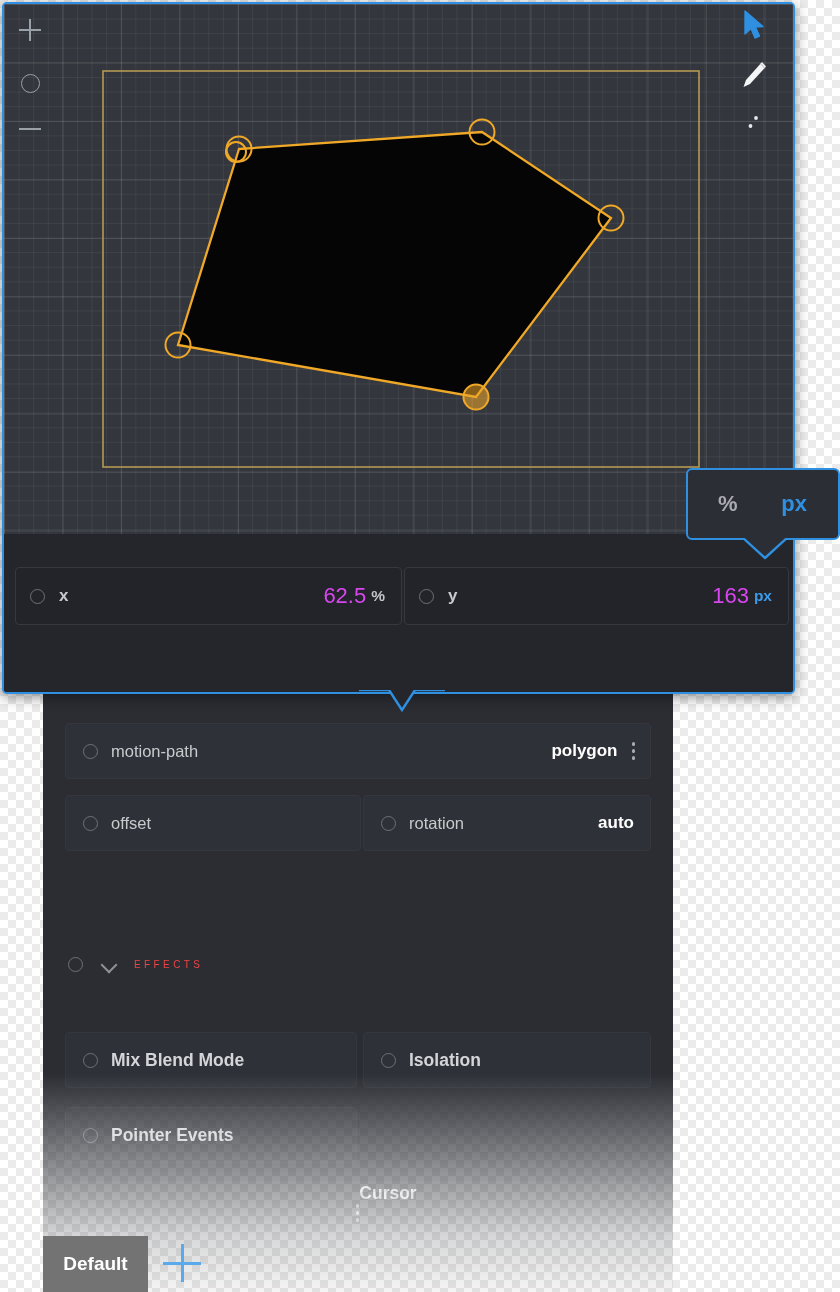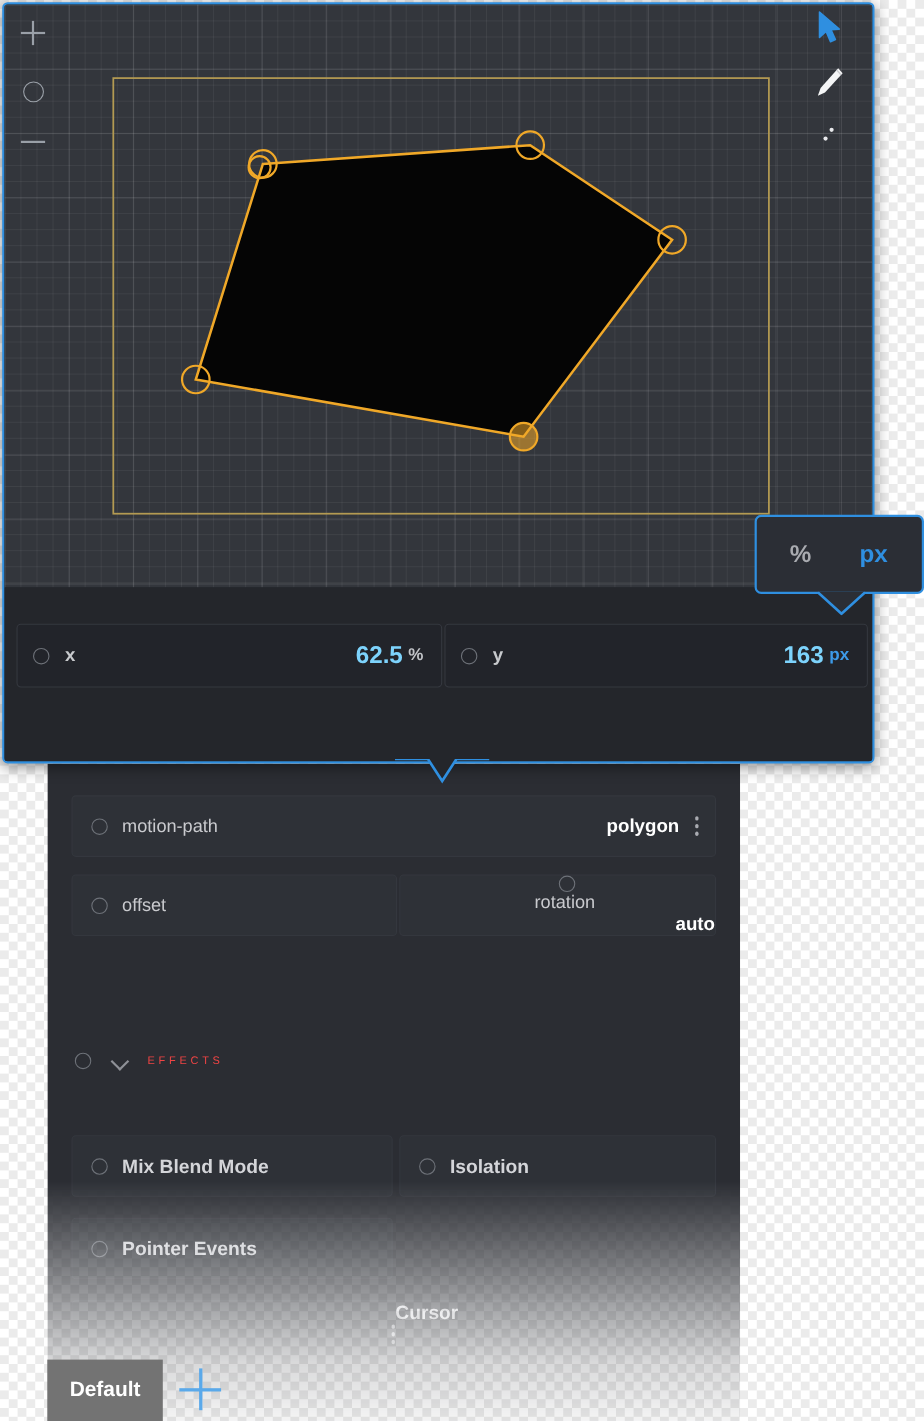--- a/index.html
+++ b/index.html
@@ -85,21 +85,21 @@
   #tool-nodes{ position:absolute; right:30px; top:110px; width:18px; height:18px; }
 
   
   .coord-field{
     position:absolute; height:58px; display:flex; align-items:center;
     border:1px solid #35383f; border-radius:4px; background:#22242a;
   }
   #field-x{ left:11px; top:563px; width:387px; }
   #field-y{ left:400px; top:563px; width:385px; }
   .coord-label{ color:#c8cacd; font-size:17px; font-weight:bold; margin-left:14px; }
-  .coord-num{ color:#7dd3fc; font-size:22px; font-weight:bold; margin-left:auto; }
+  .coord-num{ color:#d946ef; font-size:22px; font-weight:normal; margin-left:auto; }
   .coord-unit{ font-size:15.5px; font-weight:bold; margin-left:5px; margin-right:16px; }
   .coord-unit.gray{ color:#c2c4c8; }
   .coord-unit.blue{ color:#3d9ae8; }
 
   
   #unit-popup{
     position:absolute; left:686px; top:468px; width:154px; height:72px;
     background:#2b2e35; border:2px solid #2f8fe0; border-radius:6px;
     display:flex; align-items:center; z-index:30;
   }
@@ -140,21 +140,21 @@
         </span>
       </div>
 
       <div class="prop-row" style="left:22px; top:101px; width:296px; height:56px;">
         <span class="radio"></span>
         <span class="prop-label">offset</span>
         <span class="prop-value"></span>
         <span style="width:16px"></span>
       </div>
 
-      <div class="prop-row" style="left:320px; top:101px; width:288px; height:56px;flex-direction:column;">
+      <div class="prop-row" style="left:320px; top:101px; width:288px; height:56px;">
         <span class="radio"></span>
         <span class="prop-label">rotation</span>
         <span class="prop-value">auto</span>
         <span style="width:16px"></span>
       </div>
 
       <div id="effects-header">
         <span class="radio"></span>
         <span class="chev"></span>
         <span id="effects-title">EFFECTS</span>

